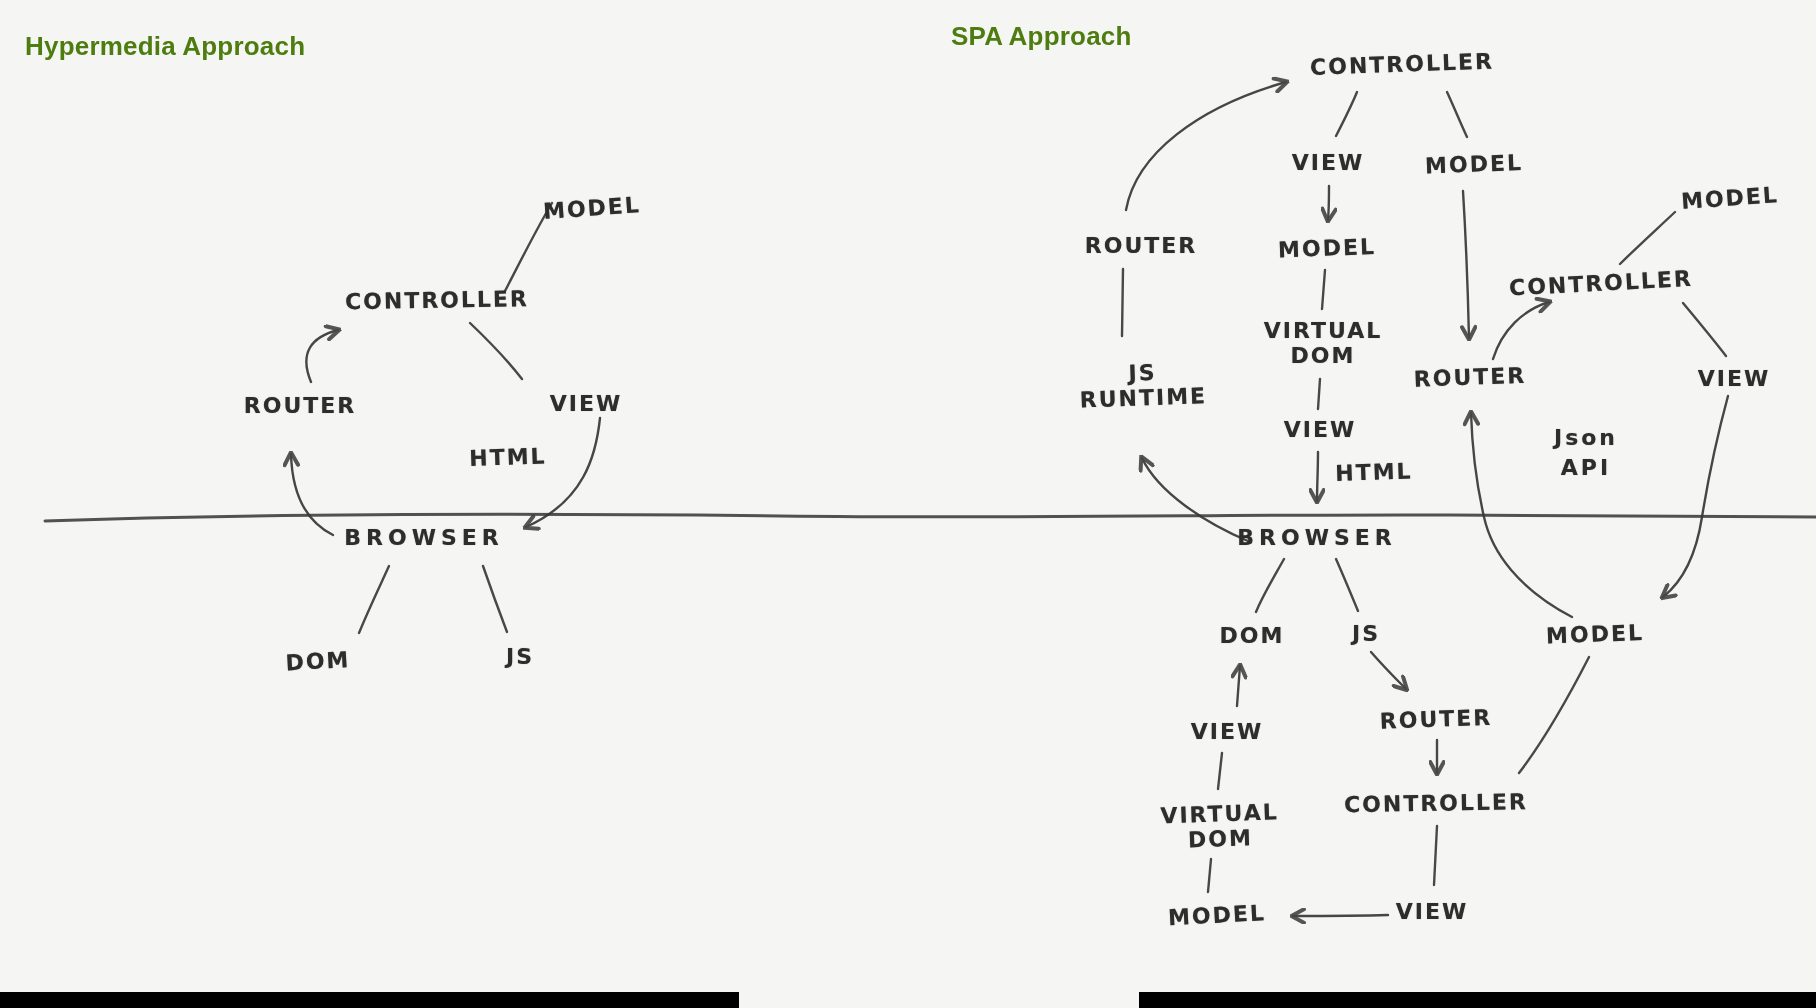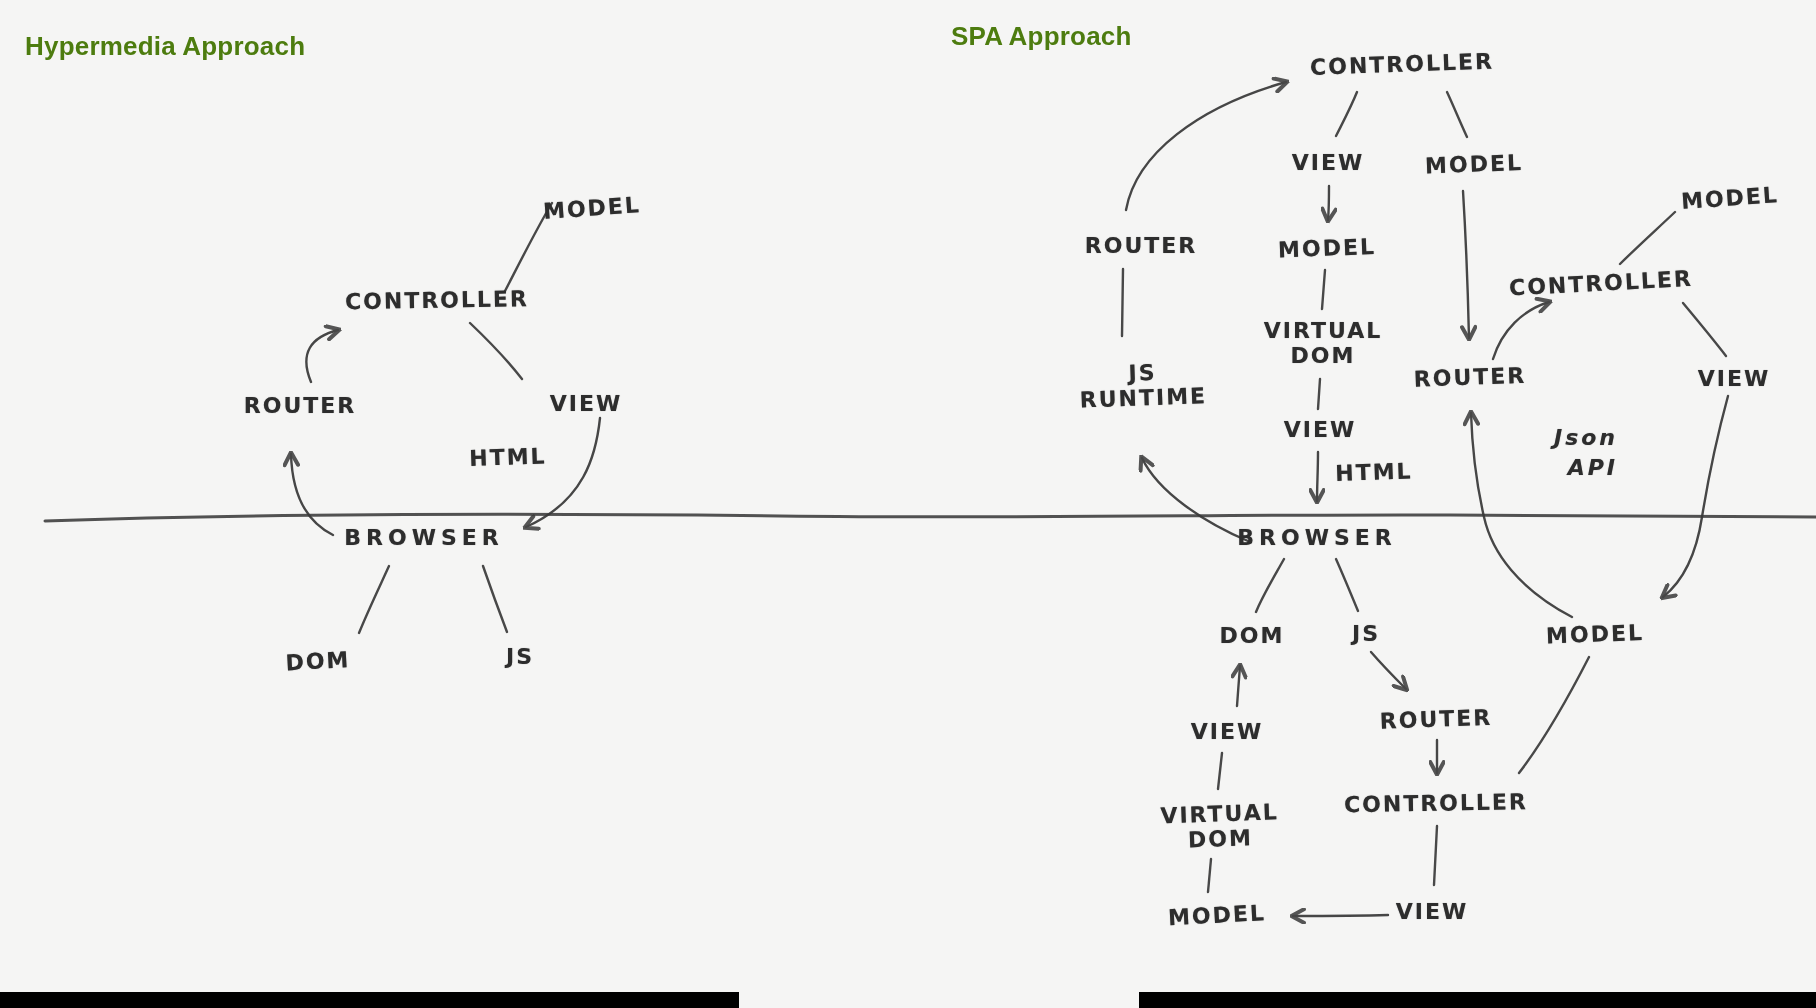--- a/index.html
+++ b/index.html
@@ -25,21 +25,21 @@
     font-weight:700;
     font-size:22px;
     letter-spacing:2px;
     color:#2d2d2d;
     white-space:pre-line;
     text-align:center;
     line-height:1.12;
     text-shadow:0 0 1px rgba(45,45,45,.45);
   }
   .node.wide{letter-spacing:5px;}
-  .node.script{font-style:italic;letter-spacing:3px;line-height:1.35;text-align:right;}
+  .node.script{letter-spacing:3px;line-height:1.35;}
   #edges{position:absolute;left:0;top:0;}
   #edges path{fill:none;stroke:#383838;stroke-width:2.4;stroke-linecap:round;opacity:.92;}
   #edges path.divider{stroke:#515151;stroke-width:3;opacity:1;}
   .blackbar{position:absolute;height:16px;bottom:0;background:#000;}
 </style>
 </head>
 <body>
 
 <div id="canvas">
 

